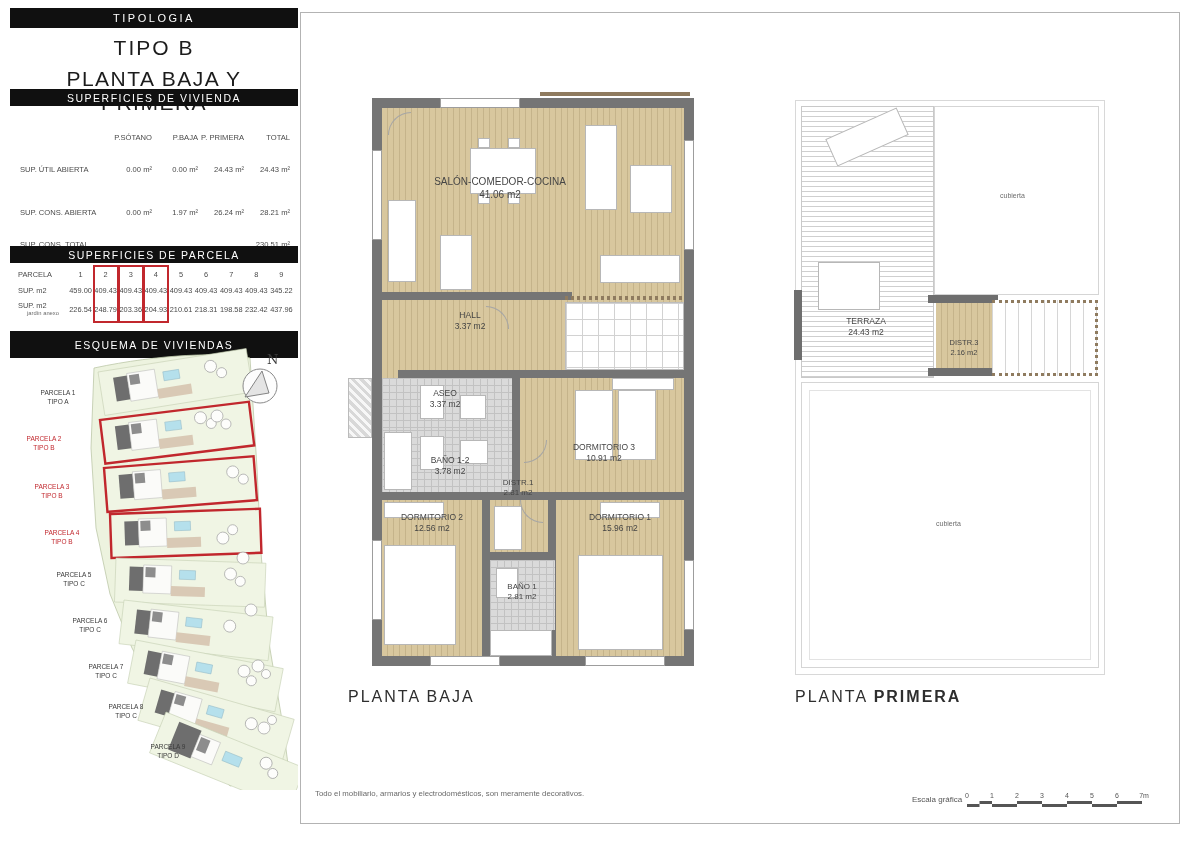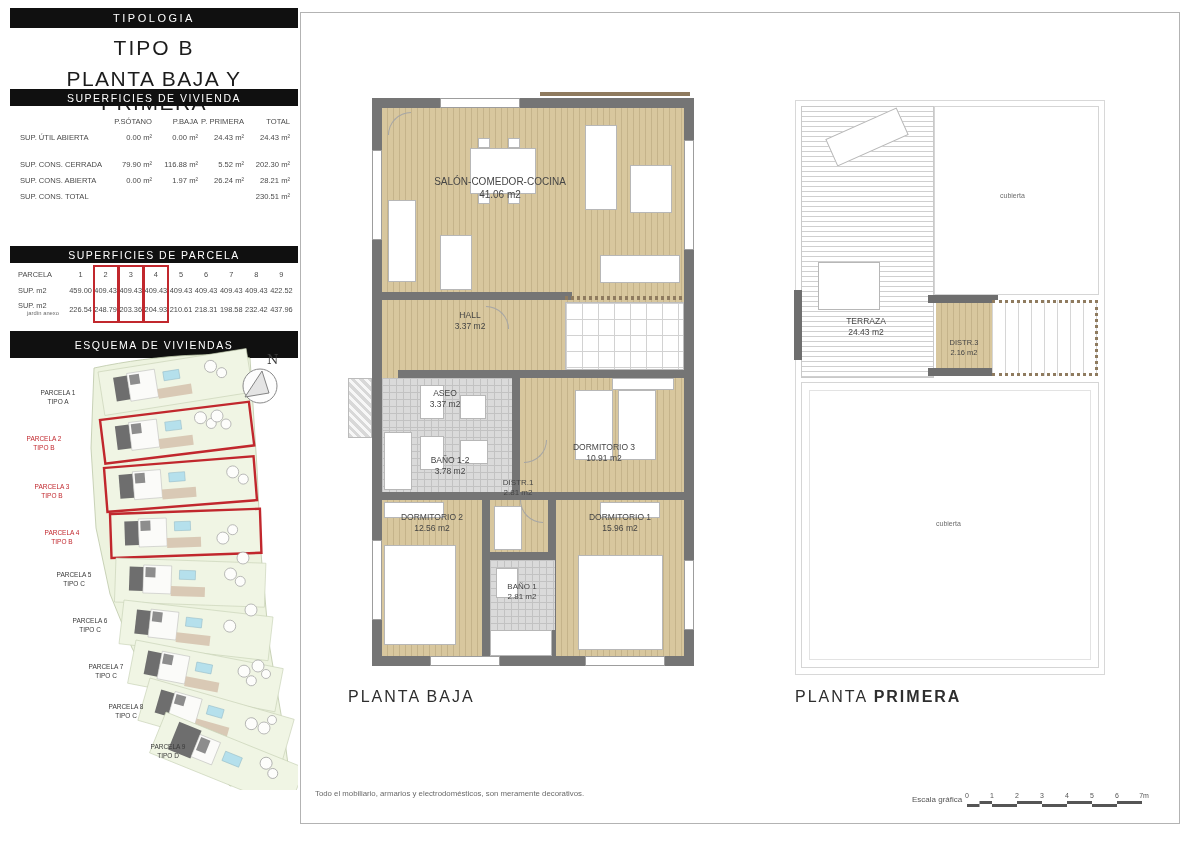--- a/index.html
+++ b/index.html
@@ -4,21 +4,21 @@
 <style>
   html,body{margin:0;padding:0;background:#fff;}
   body{width:1191px;height:842px;position:relative;font-family:"Liberation Sans","DejaVu Sans",sans-serif;color:#3c3c3c;overflow:hidden;}
   .abs{position:absolute;}
   
   .blackbar{position:absolute;left:10px;width:288px;background:#101010;color:#fff;text-align:center;letter-spacing:2.5px;display:flex;align-items:center;justify-content:center;}
   .titlebox{position:absolute;left:10px;top:28px;width:288px;text-align:center;color:#1c1c1c;}
   .tipo-b{font-size:21px;letter-spacing:2px;margin-top:8px;font-weight:500;}
   .tipo-sub{font-size:21px;letter-spacing:1.5px;margin-top:7px;font-weight:500;}
   .vtable{position:absolute;left:10px;top:106px;width:288px;padding:7px 8px 0 10px;box-sizing:border-box;font-size:7.6px;color:#4a4a4a;}
-  .vrow{display:flex;height:16px;align-items:center;}
+  .vrow{display:flex;height:16px;align-items:center;margin-top:16px;}
   .vlabel{width:86px;text-align:left;}
   .vcell{width:46px;text-align:right;}
   .vhead .vcell{color:#4a4a4a;}
   .vgap{height:11px;}
   .ptable{position:absolute;left:10px;top:263px;width:288px;box-sizing:border-box;padding:3px 4px 0 4px;font-size:7.4px;color:#4a4a4a;}
   .prow{display:grid;grid-template-columns:54px repeat(9,1fr);align-items:center;}
   .prow span{text-align:center;}
   .prow .plab{text-align:left;padding-left:4px;}
   .pr1{height:17px;}
   .pr2{height:15px;}
@@ -87,27 +87,20 @@
   </div>
   <div class="vrow">
     <span class="vlabel">SUP. ÚTIL ABIERTA</span>
     <span class="vcell">0.00 m²</span>
     <span class="vcell">0.00 m²</span>
     <span class="vcell">24.43 m²</span>
     <span class="vcell">24.43 m²</span>
   </div>
   <div class="vgap"></div>
   <div class="vrow">
-    <span class="vlabel">SUP. CONS. CERRADA</span>
-    <span class="vcell">79.90 m²</span>
-    <span class="vcell">116.88 m²</span>
-    <span class="vcell">5.52 m²</span>
-    <span class="vcell">202.30 m²</span>
-  </div>
-  <div class="vrow">
     <span class="vlabel">SUP. CONS. ABIERTA</span>
     <span class="vcell">0.00 m²</span>
     <span class="vcell">1.97 m²</span>
     <span class="vcell">26.24 m²</span>
     <span class="vcell">28.21 m²</span>
   </div>
   <div class="vrow">
     <span class="vlabel">SUP. CONS. TOTAL</span>
     <span class="vcell"></span>
     <span class="vcell"></span>
@@ -136,21 +129,21 @@
   <div class="prow pr2">
     <span class="plab">SUP. m2</span>
     <span>459.00</span>
       <span>409.43</span>
       <span>409.43</span>
       <span>409.43</span>
       <span>409.43</span>
       <span>409.43</span>
       <span>409.43</span>
       <span>409.43</span>
-      <span>422.52</span>
+      <span>345.22</span>
   </div>
   <div class="prow pr3">
     <span class="plab plab2"><span>SUP. m2</span><span class="sm">jardín anexo</span></span>
     <span>226.54</span>
       <span>248.79</span>
       <span>203.36</span>
       <span>204.93</span>
       <span>210.61</span>
       <span>218.31</span>
       <span>198.58</span>

